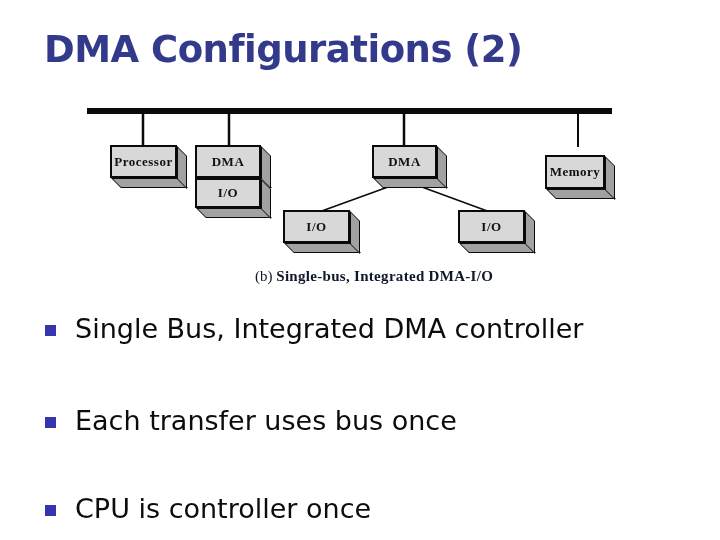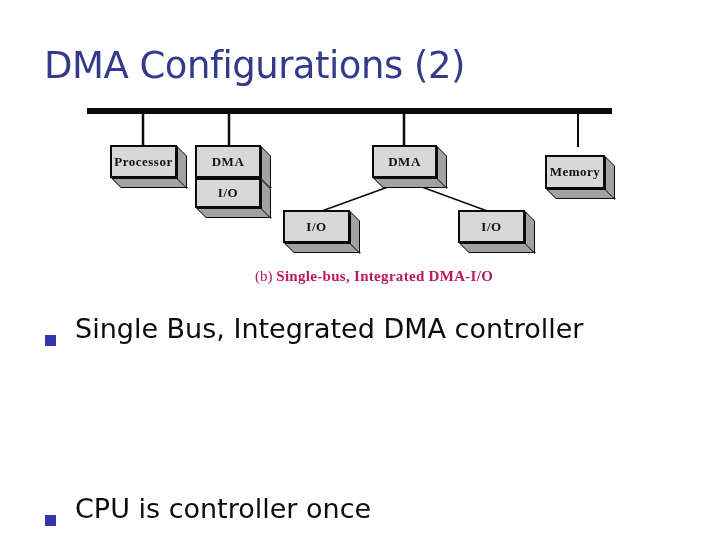--- a/index.html
+++ b/index.html
@@ -7,24 +7,23 @@
     position:relative;
     width:720px;height:540px;
     background:#ffffff;
     overflow:hidden;
     font-family:"DejaVu Sans", sans-serif;
   }
   .title{
     position:absolute;
     left:44px;top:28px;
     font-size:37px;
-    font-weight:400;
+    font-weight:700;
     letter-spacing:-0.5px;
     white-space:nowrap;
-    margin-top:16px;
   }
   
   .diagram-svg{position:absolute;left:0;top:0;z-index:0;}
   .diagram-svg line{stroke:#0a0a0a;}
   .box3d{position:absolute;text-align:center;}
   .b3d-face{
     position:absolute;inset:0;
     background:var(--face,#d8d8d8);
     border:2px solid #0a0a0a;
     display:flex;align-items:center;justify-content:center;
@@ -48,28 +47,28 @@
     font-family:"Liberation Serif","DejaVu Serif",serif;
     font-weight:700;
     font-size:13px;
     letter-spacing:0.5px;
     color:#111;
     white-space:nowrap;
   }
   .caption{
     position:absolute;left:255px;top:268px;
     font-family:"Liberation Serif","DejaVu Serif",serif;
-    font-size:15px;color:#be185d;
+    font-size:15px;color:#0f172a;
     white-space:nowrap;z-index:3;
   }
   .caption .cap-main{font-weight:700;letter-spacing:0.3px;}
   
   .brow{
     position:absolute;
-    display:flex;align-items:flex-end;
+    display:flex;align-items:flex-start;
     white-space:nowrap;
     color:#0c0c0c;
   }
   .brow.main{left:45px;font-size:27px;line-height:34px;}
   .brow.sub{left:78px;font-size:23px;line-height:30px;}
   .marker{flex:0 0 auto;display:inline-block;}
   .brow.main .marker{width:11px;height:11px;margin-top:13px;margin-right:19px;}
   .brow.sub  .marker{width:9px;height:9px;margin-top:12px;margin-right:16px;}
 </style>
 </head>
@@ -149,20 +148,24 @@
     <span class="cap-prefix">(b)</span>
     <span class="cap-main">Single-bus, Integrated DMA-I/O</span>
   </div>
 
   <div class="brow main" style="top:312px">
     <span class="marker" style="background: rgb(53, 53, 173);"></span>
     <span>Single Bus, Integrated DMA controller</span>
   </div>
 
 
+  <div class="brow main" style="top:404px">
+    <span class="marker" style="background: rgb(53, 53, 173);"></span>
+    <span>Each transfer uses bus once</span>
+  </div>
 
 
   <div class="brow main" style="top:492px">
     <span class="marker" style="background: rgb(53, 53, 173);"></span>
     <span>CPU is controller once</span>
   </div>
 
 </div>
 
 </body></html>

